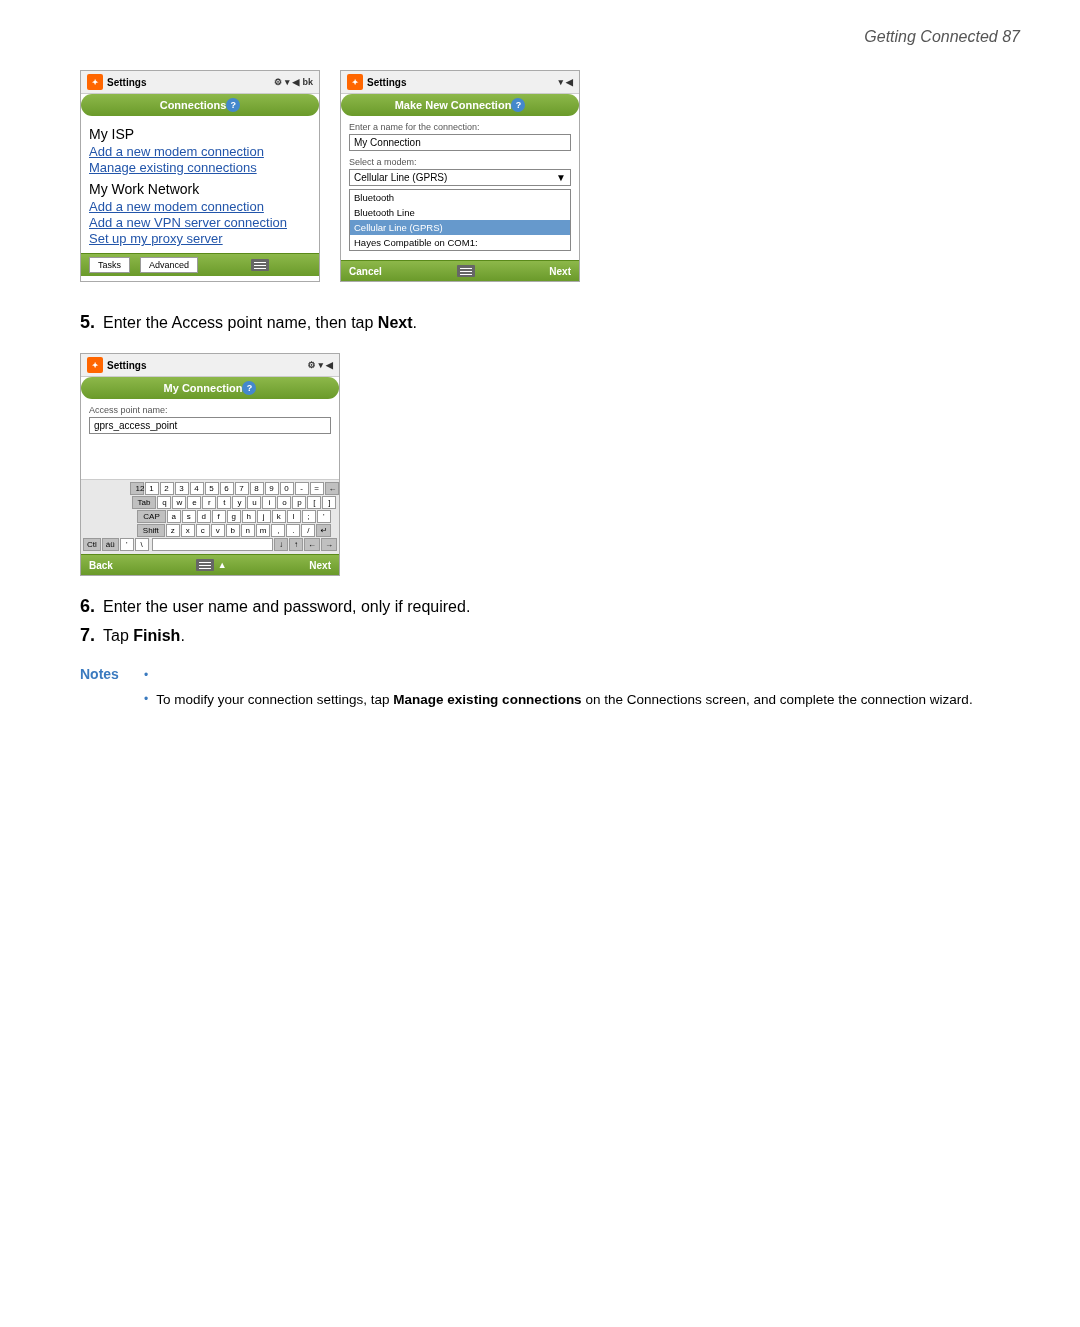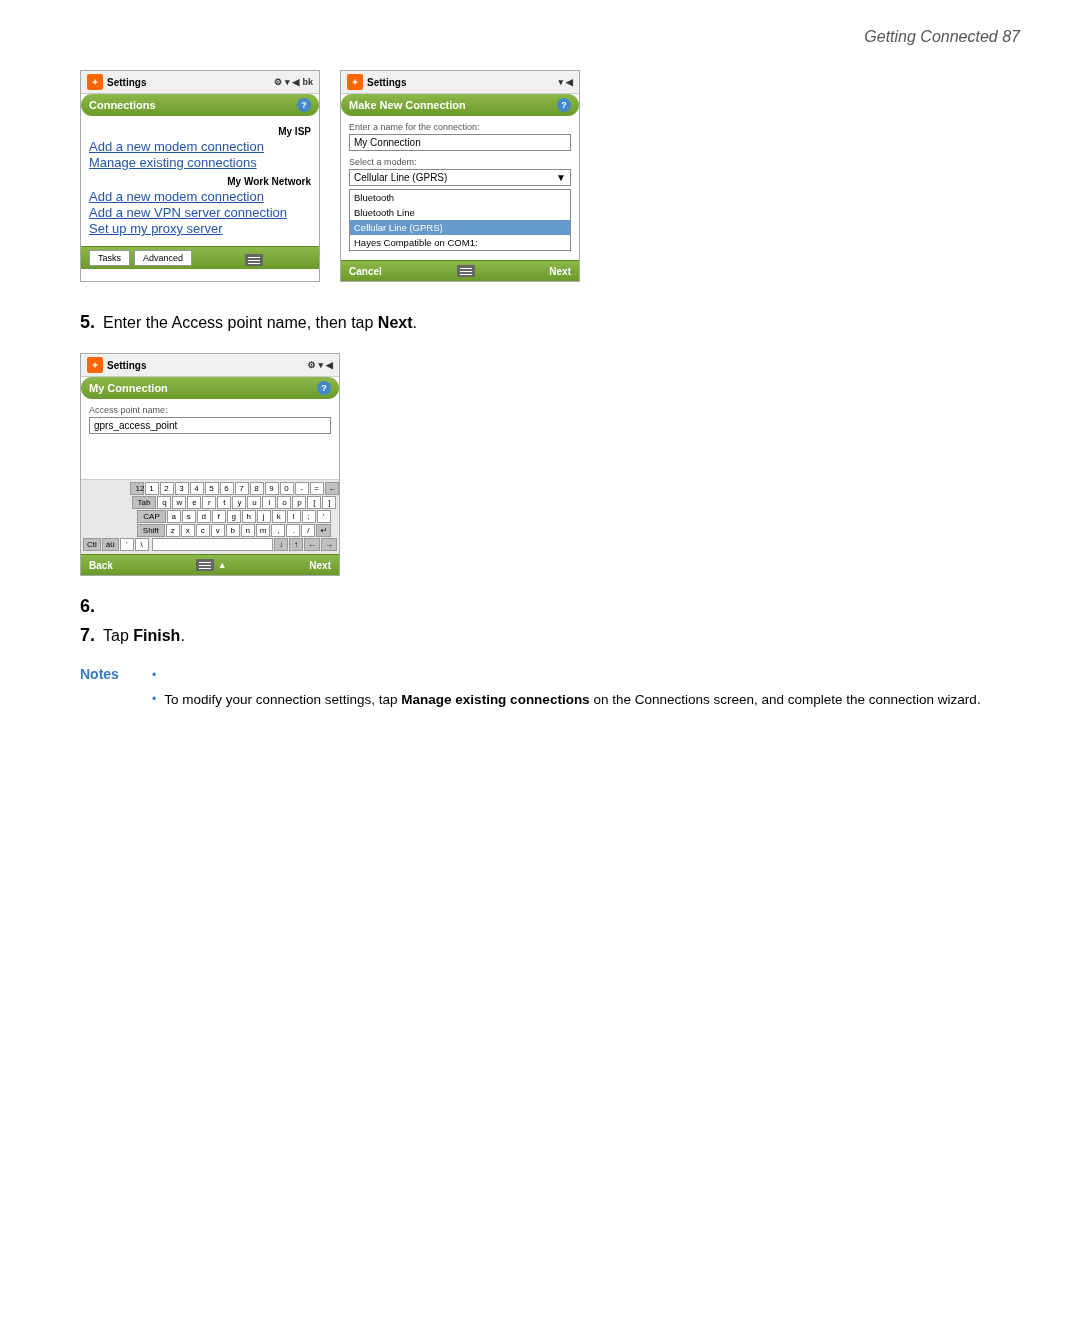--- a/index.html
+++ b/index.html
@@ -84,21 +84,21 @@
     }
 
     .screen-section-header {
       background: linear-gradient(to bottom, #8db84a, #6a9a2a);
       color: white;
       padding: 4px 8px;
       font-size: 11px;
       font-weight: bold;
       display: flex;
       align-items: center;
-      justify-content: space-between;
+      justify-content: center;
       border-radius: 11px;
     }
 
     .help-btn {
       width: 14px;
       height: 14px;
       background: #4488cc;
       border-radius: 50%;
       color: white;
       font-size: 9px;
@@ -107,42 +107,41 @@
       align-items: center;
       justify-content: center;
     }
 
     .screen-body {
       padding: 6px 8px;
       min-height: 130px;
     }
 
     .screen-section-label {
-      font-size: 10px;
-      font-weight: bold;
+      font-size: 14px;
+      font-weight: normal;
       color: #000;
       margin-top: 4px;
       margin-bottom: 2px;
-      text-align: right;
     }
 
     .screen-link {
       color: #2255aa;
       text-decoration: underline;
       font-size: 13px;
       display: block;
       margin-bottom: 1px;
     }
 
     .screen-footer {
       background: linear-gradient(to bottom, #8db84a, #6a9a2a);
       padding: 3px 8px;
       display: flex;
-      align-items: flex-end;
-      gap: 4px;
+      align-items: center;
+      gap: 10px;
       border-top: 1px solid #5a8a1a;
     }
 
     .footer-tab {
       background: #fff;
       border: 1px solid #999;
       padding: 2px 8px;
       font-size: 9px;
       color: #000;
     }
@@ -290,21 +289,21 @@
       margin-bottom: 8px;
       display: flex;
       align-items: baseline;
       gap: 8px;
     }
 
     
     .notes-section {
       display: flex;
       margin-top: 20px;
-      gap: 12px;
+      gap: 4px;
     }
 
     .notes-label {
       font-size: 14px;
       font-weight: bold;
       color: #3a7abf;
       min-width: 60px;
     }
 
     .notes-content {
@@ -561,20 +560,21 @@
           <span style="color:white; font-size:9px;">▲</span>
         </div>
         <span class="bottom-btn">Next</span>
       </div>
     </div>
   </div>
 
   <div class="steps-section">
     <div class="step-line">
       <span class="step-number">6.</span>
+      <span>Enter the user name and password, only if required.</span>
     </div>
     <div class="step-line">
       <span class="step-number">7.</span>
       <span>
         <span>Tap </span><strong>Finish</strong>.
       </span>
     </div>
   </div>
 
   <div class="notes-section">

